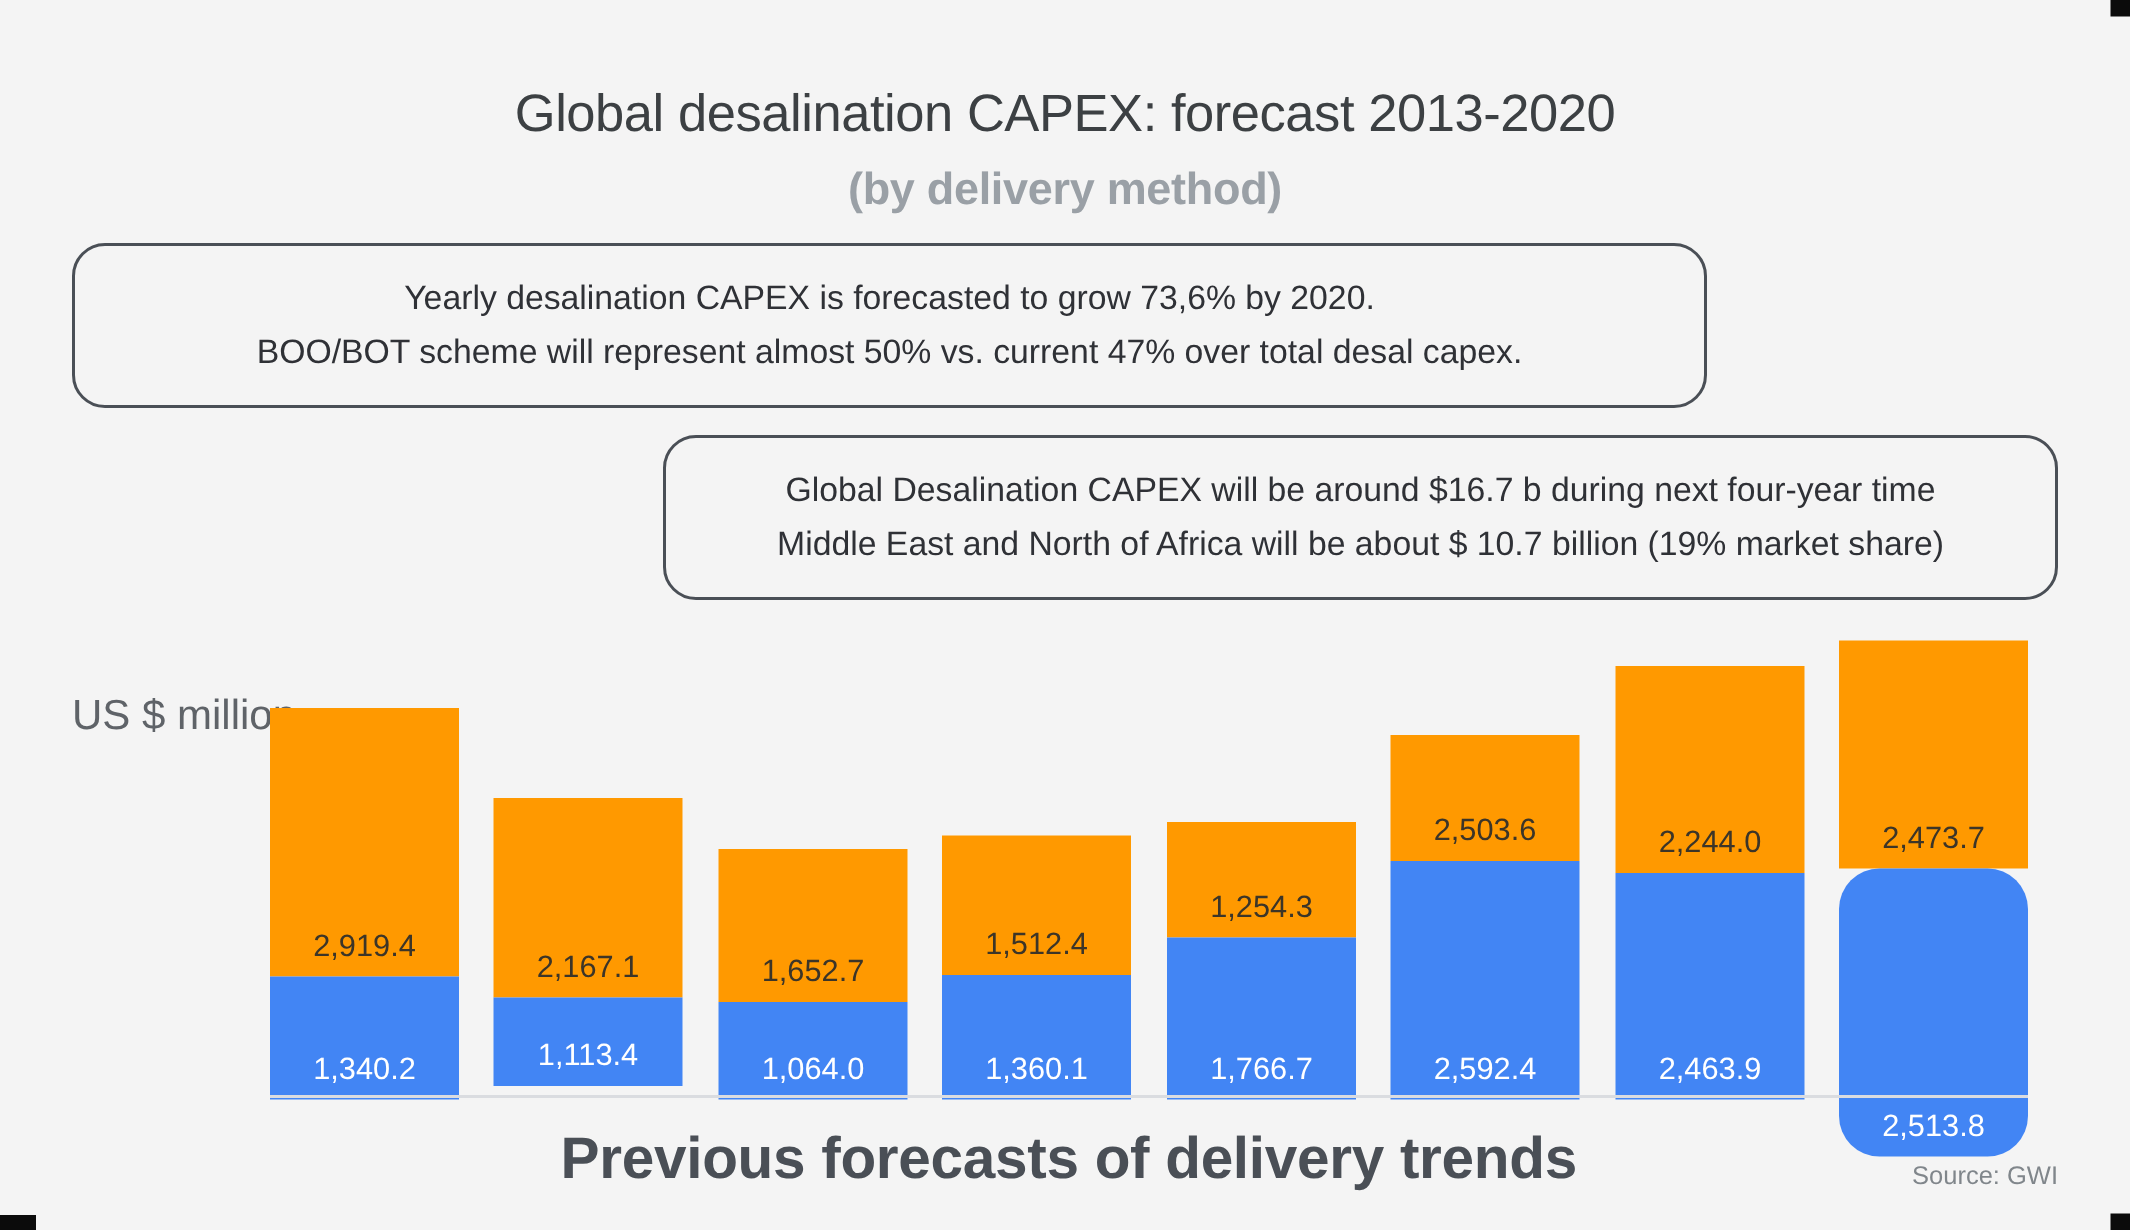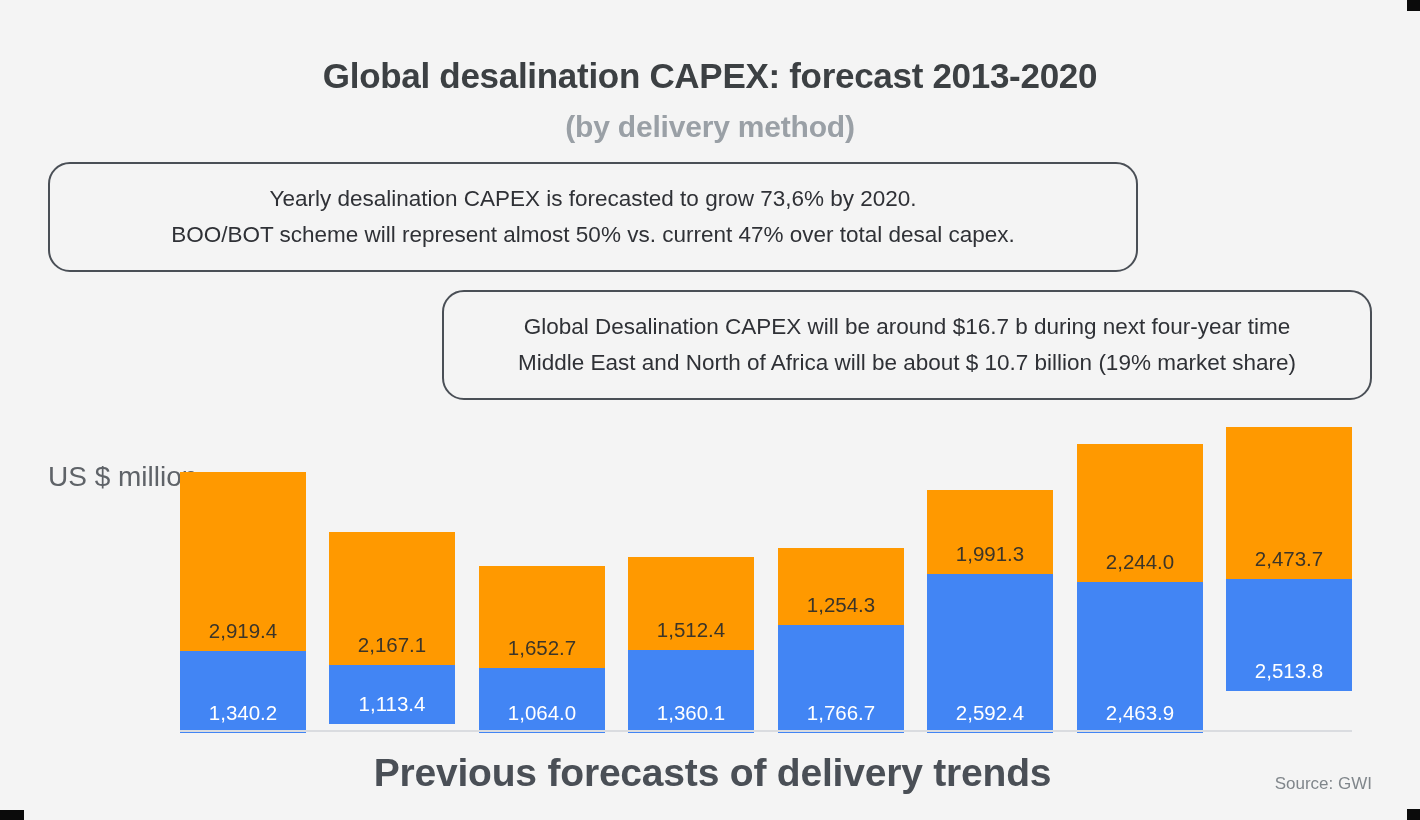--- a/index.html
+++ b/index.html
@@ -29,21 +29,21 @@
   .corner-mark.bl { bottom: 0; left: 0; width: 24px; height: 10px; }
 
   
   #title {
     position: absolute;
     top: 56px;
     left: 0;
     width: 1420px;
     text-align: center;
     font-size: 35px;
-    font-weight: bold;
+    font-weight: normal;
     color: #3c4043;
     letter-spacing: -0.3px;
   }
   #subtitle {
     position: absolute;
     top: 110px;
     left: 0;
     width: 1420px;
     text-align: center;
     font-size: 30px;
@@ -215,39 +215,39 @@
       <div class="bar-group" style="left: 598px; width: 126px; height: 185.187px;">
         <div class="seg seg-top" style="height: 76.8886px;">
           <span class="seg-label">1,254.3</span>
         </div>
         <div class="seg seg-bottom" style="height: 108.299px;">
           <span class="seg-label">1,766.7</span>
         </div>
       </div>
       <div class="bar-group" style="left: 747px; width: 126px; height: 243.128px;">
         <div class="seg seg-top" style="height: 84.2139px;">
-          <span class="seg-label">1,991.3</span>
+          <span class="seg-label">2,503.6</span>
         </div>
         <div class="seg seg-bottom" style="height: 158.914px;">
           <span class="seg-label">2,592.4</span>
         </div>
       </div>
       <div class="bar-group" style="left: 897px; width: 126px; height: 288.594px;">
         <div class="seg seg-top" style="height: 137.557px;">
           <span class="seg-label">2,244.0</span>
         </div>
         <div class="seg seg-bottom" style="height: 151.037px;">
           <span class="seg-label">2,463.9</span>
         </div>
       </div>
       <div class="bar-group" style="left: 1046px; width: 126px; height: 305.734px;">
         <div class="seg seg-top" style="height: 151.638px;">
           <span class="seg-label">2,473.7</span>
         </div>
-        <div class="seg seg-bottom" style="height: 112px;">
+        <div class="seg seg-bottom" style="height: 192px; border-radius: 27px;">
           <span class="seg-label">2,513.8</span>
         </div>
       </div>
     </div>
   <div id="baseline"></div>
 
   <div id="caption">Previous forecasts of delivery trends</div>
   <div id="source">Source: GWI</div>
 
 </div>

